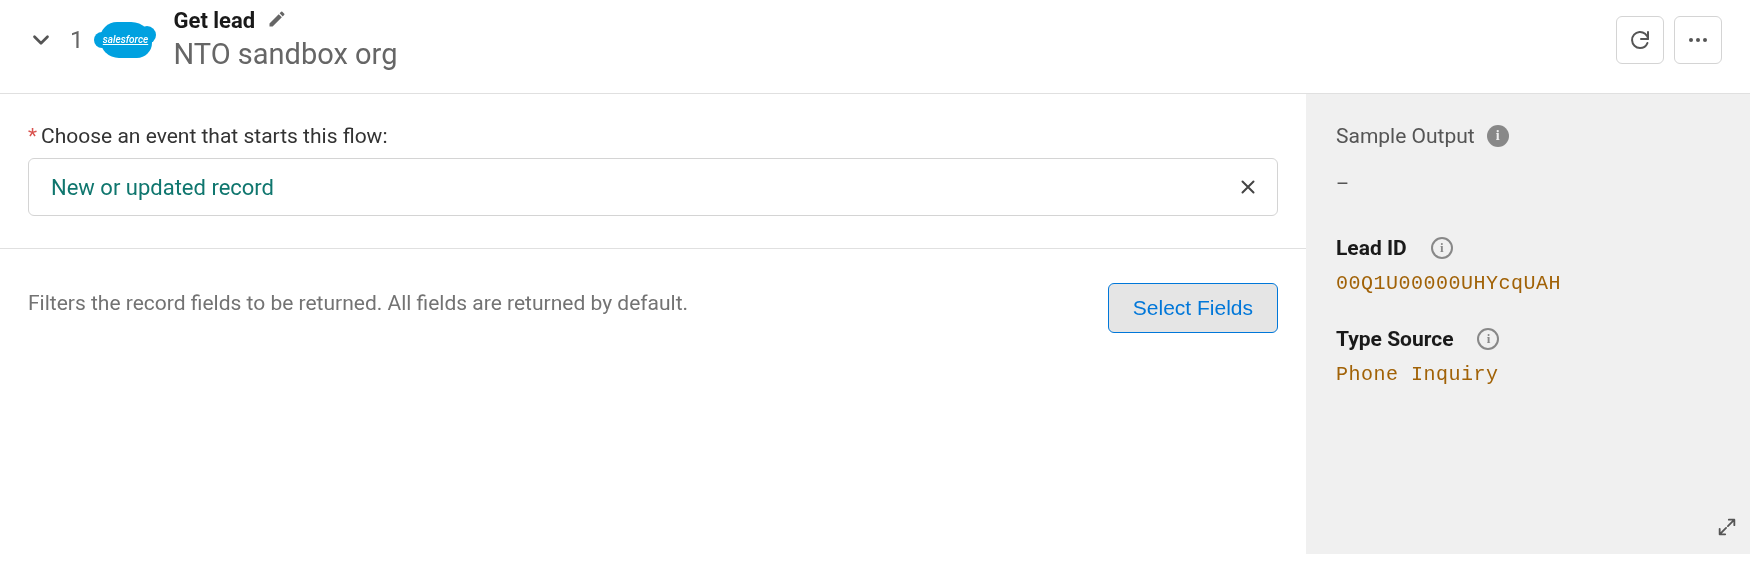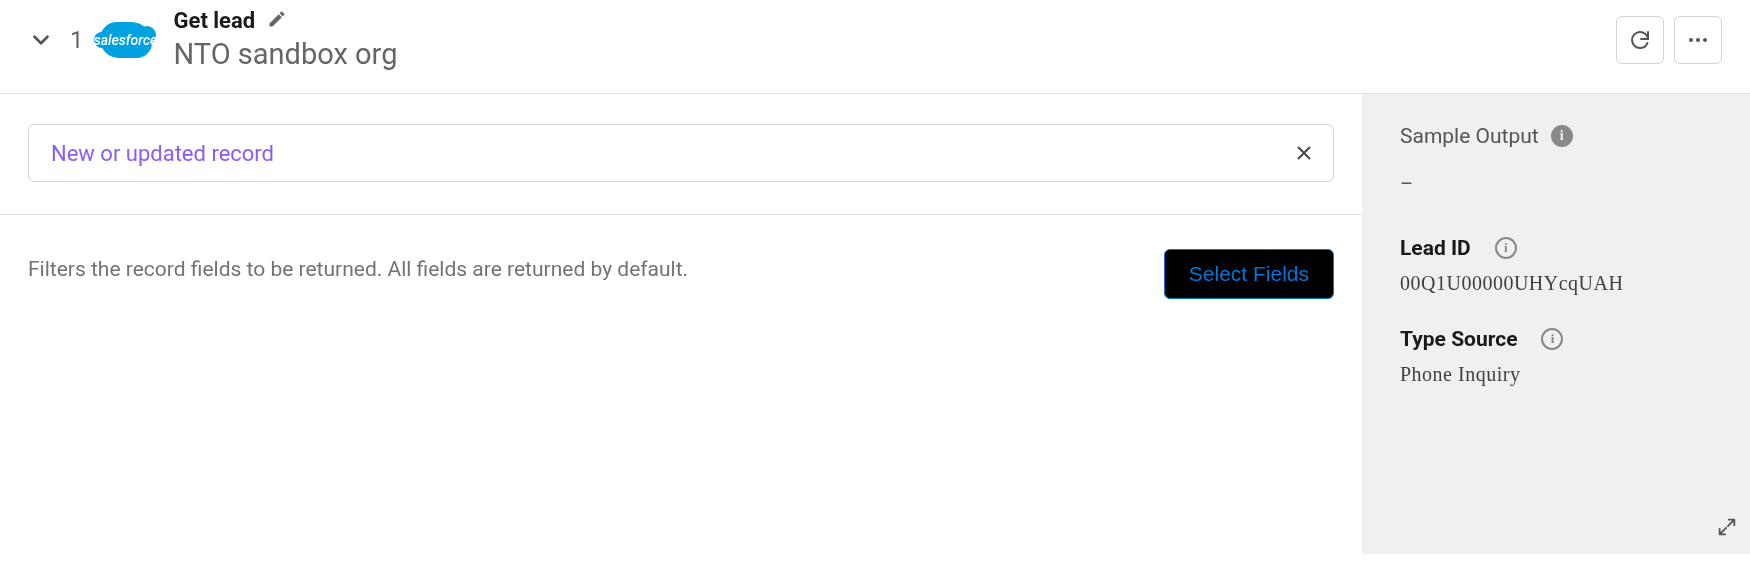--- a/index.html
+++ b/index.html
@@ -27,21 +27,21 @@
       position: relative;
     }
     .sf-logo::before {
       content: ''; position: absolute; left: -6px; top: 10px;
       width: 16px; height: 16px; background: #00a1e0; border-radius: 50%;
     }
     .sf-logo::after {
       content: ''; position: absolute; right: -4px; top: 4px;
       width: 18px; height: 18px; background: #00a1e0; border-radius: 50%;
     }
-    .sf-logo-text { color: #fff; font-size: 14px; font-style: italic; font-weight: 500; z-index: 1;}
+    .sf-logo-text { color: #fff; font-size: 10px; font-style: italic; font-weight: 500; z-index: 1; text-decoration: underline;}
     .step-text { display: flex; flex-direction: column; gap: 4px; margin-left: 6px;}
     .step-title-row { display: flex; align-items: center; gap: 12px; }
     .step-title { font-size: 22px; font-weight: 700; }
     .edit-icon { color: #666; }
     .step-subtitle { font-size: 29px; color: #666; font-weight: 400; }
     .header-right { margin-left: auto; display: flex; gap: 10px; }
     .icon-button {
       width: 48px; height: 48px;
       border: 1px solid #d4d4d4; border-radius: 6px;
       background: #fff; display: flex; align-items: center; justify-content: center;
@@ -57,45 +57,45 @@
     .required-mark { color: #d9534f; margin-right: 4px; }
     .select-input {
       position: relative;
       width: 100%;
       border: 1px solid #d4d4d4;
       border-radius: 6px;
       height: 58px;
       display: flex; align-items: center;
       padding: 0 50px 0 22px;
       font-size: 22px;
-      color: #8b5cf6;
+      color: #0f766e;
       cursor: pointer;
     }
     .clear-icon {
       position: absolute; right: 18px; top: 50%; transform: translateY(-50%);
       color: #444; cursor: pointer; display:flex;
     }
 
     .result-section {
       padding: 34px 28px 22px 28px;
       display: flex; justify-content: space-between; align-items: flex-start;
     }
     .result-text { max-width: 900px; }
     .result-title { font-size: 22px; font-weight: 700; margin-bottom: 10px; }
     .result-desc { font-size: 21px; color: #737373; margin-top: 8px; }
     .select-fields-btn {
-      border: 1.5px solid #0077d9; color: #0077d9; background: #000000;
+      border: 1.5px solid #0077d9; color: #0077d9; background: #e5e5e5;
       font-size: 21px; padding: 12px 24px; border-radius: 6px; cursor: pointer;
       font-weight: 400;
     }
 
     .side-panel {
-      width: 388px;
+      width: 444px;
       background: #f0f0f0;
-      padding: 30px 38px;
+      padding: 30px 30px;
       position: relative;
       min-height: 460px;
     }
     .sample-header { display: flex; align-items: center; gap: 12px; margin-bottom: 24px; }
     .sample-title { font-size: 21px; color: #555; }
     .info-icon {
       width: 22px; height: 22px; border-radius: 50%;
       background: #888; color: #f0f0f0;
       display: inline-flex; align-items: center; justify-content: center;
       font-size: 14px; font-weight: 700; font-family: serif;
@@ -103,21 +103,21 @@
     .info-icon-outline {
       width: 22px; height: 22px; border-radius: 50%;
       border: 2px solid #888; color: #888;
       display: inline-flex; align-items: center; justify-content: center;
       font-size: 13px; font-weight: 700; font-family: serif;
     }
     .dash-row { color: #555; font-size: 20px; margin-bottom: 40px; }
     .output-group { margin-bottom: 32px; }
     .output-label-row { display: flex; align-items: center; gap: 24px; margin-bottom: 12px; }
     .output-label { font-size: 21px; font-weight: 700; }
-    .output-value { font-family: Liberation Serif, serif; font-size: 20px; color: #404040; letter-spacing: 0.5px; }
+    .output-value { font-family: Liberation Mono, monospace; font-size: 20px; color: #a16207; letter-spacing: 0.5px; }
     .expand-icon { position: absolute; right: 12px; bottom: 12px; color: #555; }
   </style>
 </head>
 <body>
 
 <div class="header">
   <div class="header-left">
     <span class="chevron-icon">
       <svg width="26" height="26" viewBox="0 0 24 24" fill="none">
           <path d="M6 9l6 6 6-6" stroke="currentColor" stroke-width="2.5" stroke-linecap="round" stroke-linejoin="round"></path>
@@ -155,20 +155,23 @@
     </button>
   </div>
 </div>
 
 <div class="body-wrapper">
 
   <div class="main-panel">
     <div class="form-section">
 
       <div class="field-group">
+        <label class="field-label">
+          <span class="required-mark">*</span><span>Choose an event that starts this flow:</span>
+        </label>
         <div class="select-input">
           <span>New or updated record</span>
           <span class="clear-icon">
             <svg width="22" height="22" viewBox="0 0 24 24" fill="none">
                 <path d="M18 6L6 18M6 6l12 12" stroke="currentColor" stroke-width="2.2" stroke-linecap="round"></path>
               </svg>
           </span>
         </div>
       </div>
 

